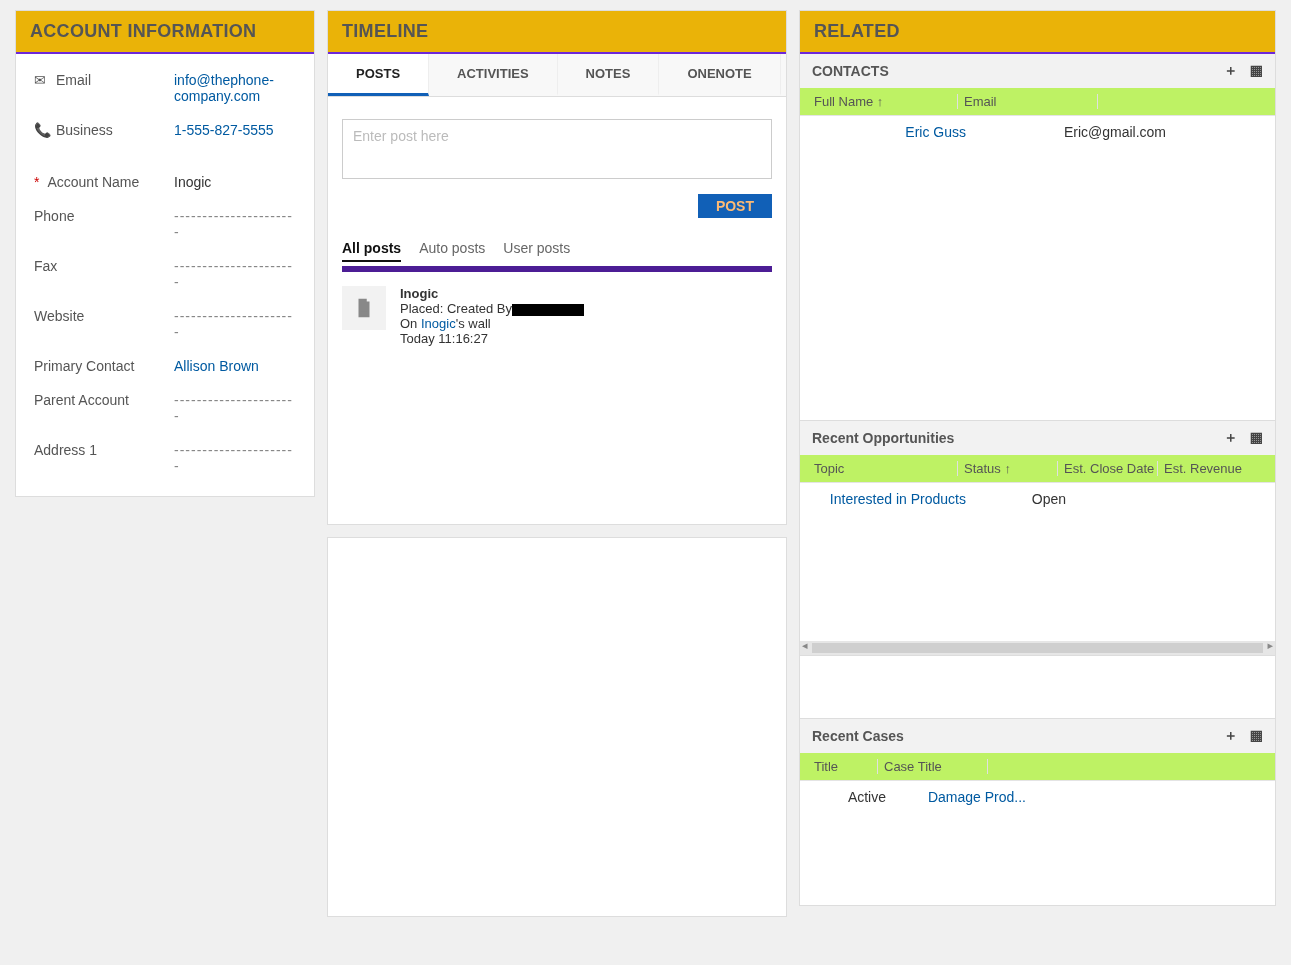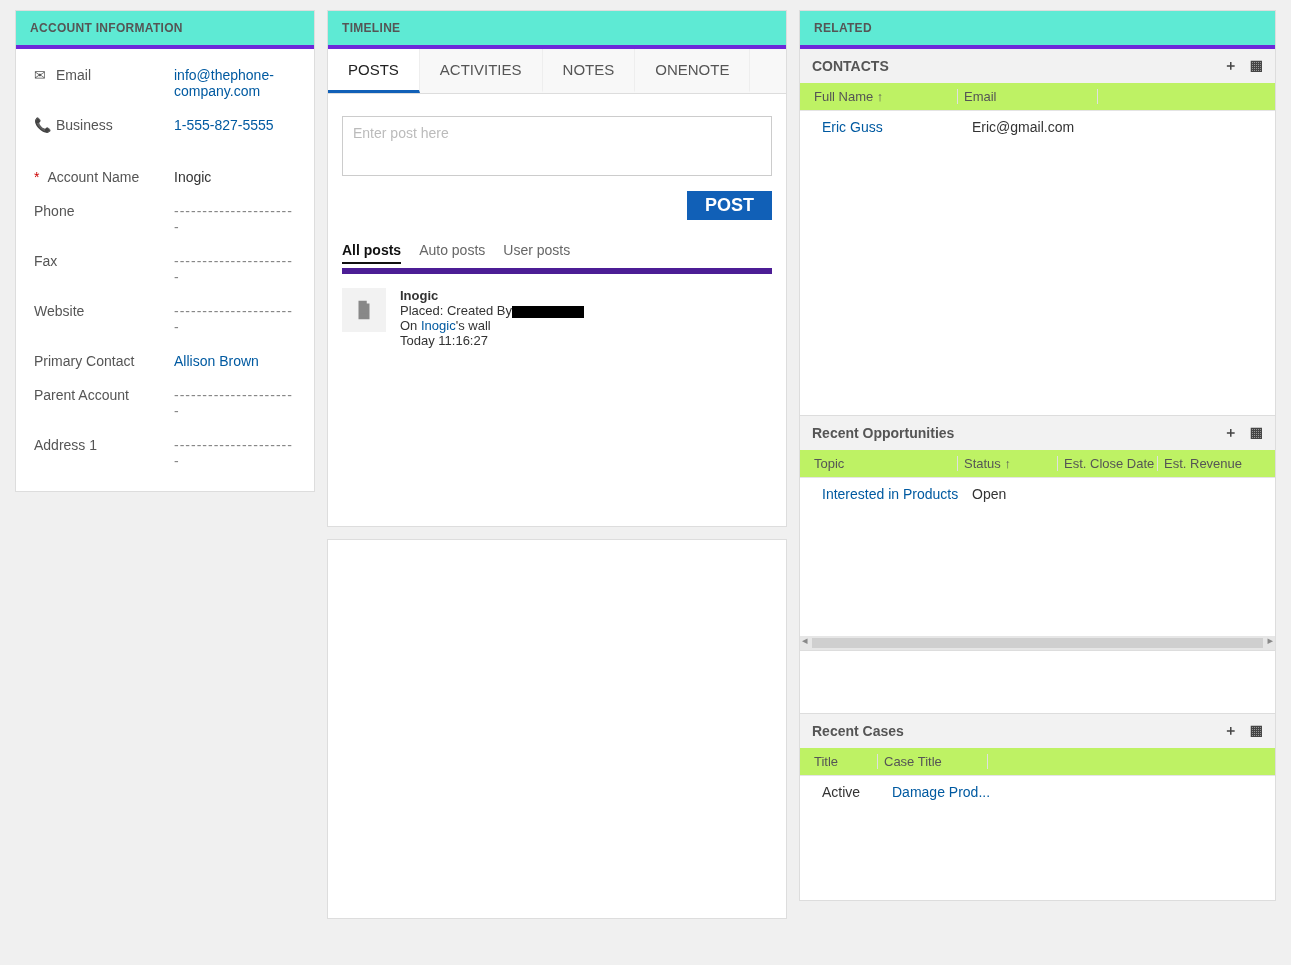--- a/index.html
+++ b/index.html
@@ -14,55 +14,55 @@
   .layout { display: flex; gap: 12px; }
   .col-left  { width: 300px; flex: 0 0 300px; }
   .col-mid   { width: 460px; flex: 0 0 460px; display:flex; flex-direction:column; gap:12px;}
   .col-right { flex: 1; }
 
   .panel {
     background: #fff;
     border: 1px solid #ddd;
   }
   .panel-header {
-    background: #5eead4;
-    border-bottom: 4px solid #6d28d9;
+    background: #eab308;
+    border-bottom: 2px solid #6d28d9;
     padding: 10px 14px;
-    font-size: 12px;
+    font-size: 18px;
     font-weight: 600;
     color: #555;
     letter-spacing: .3px;
   }
   .panel-body { padding: 18px 16px 22px 18px; }
 
   
   .ai-row { display:flex; align-items:flex-start; margin-bottom: 18px; }
   .ai-label { width: 140px; color:#555; font-size:14px; display:flex; align-items:center; gap:6px;}
   .ai-value { flex:1; }
   .link { color:#005aa1; text-decoration:none; }
   .required::before { content:"*"; color:#c00; margin-right:2px;}
   .dash { letter-spacing:1px; color:#888; }
   .icon { width:16px; display:inline-block; }
 
   
   .timeline-tabs { border-bottom:1px solid #ddd; background:#f8f8f8; display:flex; }
   .tl-tab {
-    padding:12px 20px; font-weight:400; color:#555; font-size:15px;
+    padding:12px 28px; font-weight:700; color:#555; font-size:13px;
     border-right:1px solid #eee; border-bottom:3px solid transparent; cursor:pointer;
   }
   .tl-tab.active { background:#fff; border-bottom:3px solid #1160b7; color:#222;}
   .post-input {
     width:100%; height:60px; border:1px solid #ccc; resize:none;
     padding:8px 10px; font-family:inherit; font-size:14px; color:#444;
   }
   .post-input::placeholder{color:#bbb;}
   .post-btn-row { text-align:right; margin-top:12px;}
   .post-btn {
-    background:#1160b7; color:#ffffff; border:none; padding:4px 18px;
-    font-weight:600; font-size:18px; cursor:pointer;
+    background:#1160b7; color:#fdba74; border:none; padding:4px 18px;
+    font-weight:600; font-size:14px; cursor:pointer;
   }
   .post-filter {
     border-bottom:6px solid #4c1d95; margin-top:22px; display:flex; gap:18px; padding-bottom:4px;
   }
   .pf { color:#666; padding-bottom:4px; cursor:pointer;}
   .pf.active { color:#111; font-weight:600; border-bottom:2px solid #111; }
   .post-entry { display:flex; gap:14px; margin-top:14px; font-size:13px; color:#333;}
   .post-icon {
     width:44px; height:44px; background:#f2f2f2; display:flex; align-items:center; justify-content:center;
     color:#777;
@@ -77,21 +77,21 @@
     background:#f2f2f2; display:flex; align-items:center; justify-content:space-between;
     padding:8px 12px; font-weight:600; color:#555;
   }
   .subgrid-header .icons { display:flex; gap:12px; color:#444; }
   .sg-cols {
     display:flex; background:#bef264; border-bottom:1px solid #e4e4e4;
     padding:6px 8px; font-size:13px; color:#555;
   }
   .sg-col { border-right:1px solid #e0e0e0; padding:0 6px; white-space:nowrap;}
   .sg-col:last-child{border-right:none;}
-  .sg-row { display:flex; padding:8px 16px; font-size:14px;}
+  .sg-row { display:flex; padding:8px 22px; font-size:14px;text-align:right;}
   .sg-cell { padding:0 6px; white-space:nowrap; overflow:hidden; text-overflow:ellipsis; }
 
   .annotation {
     position:absolute; color:#c00; font-weight:700; font-size:15px; display:flex; align-items:center; gap:6px;
   }
   .arrow {
     width:38px; height:18px; display:inline-block;
   }
   .arrow svg{display:block;}
   .icons span{cursor:pointer;}

